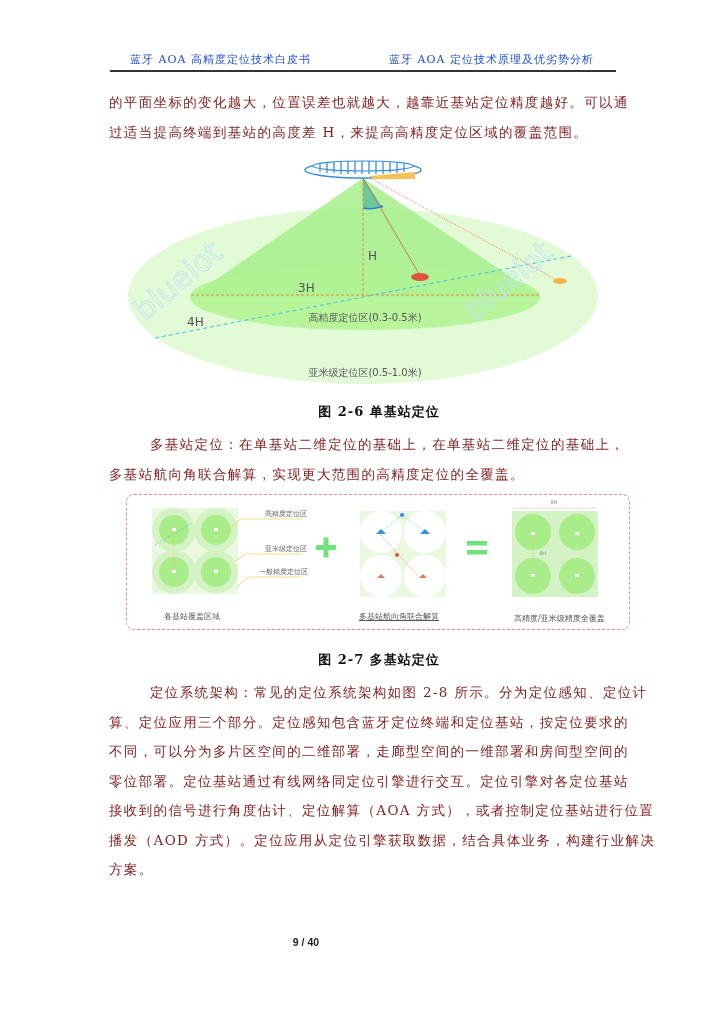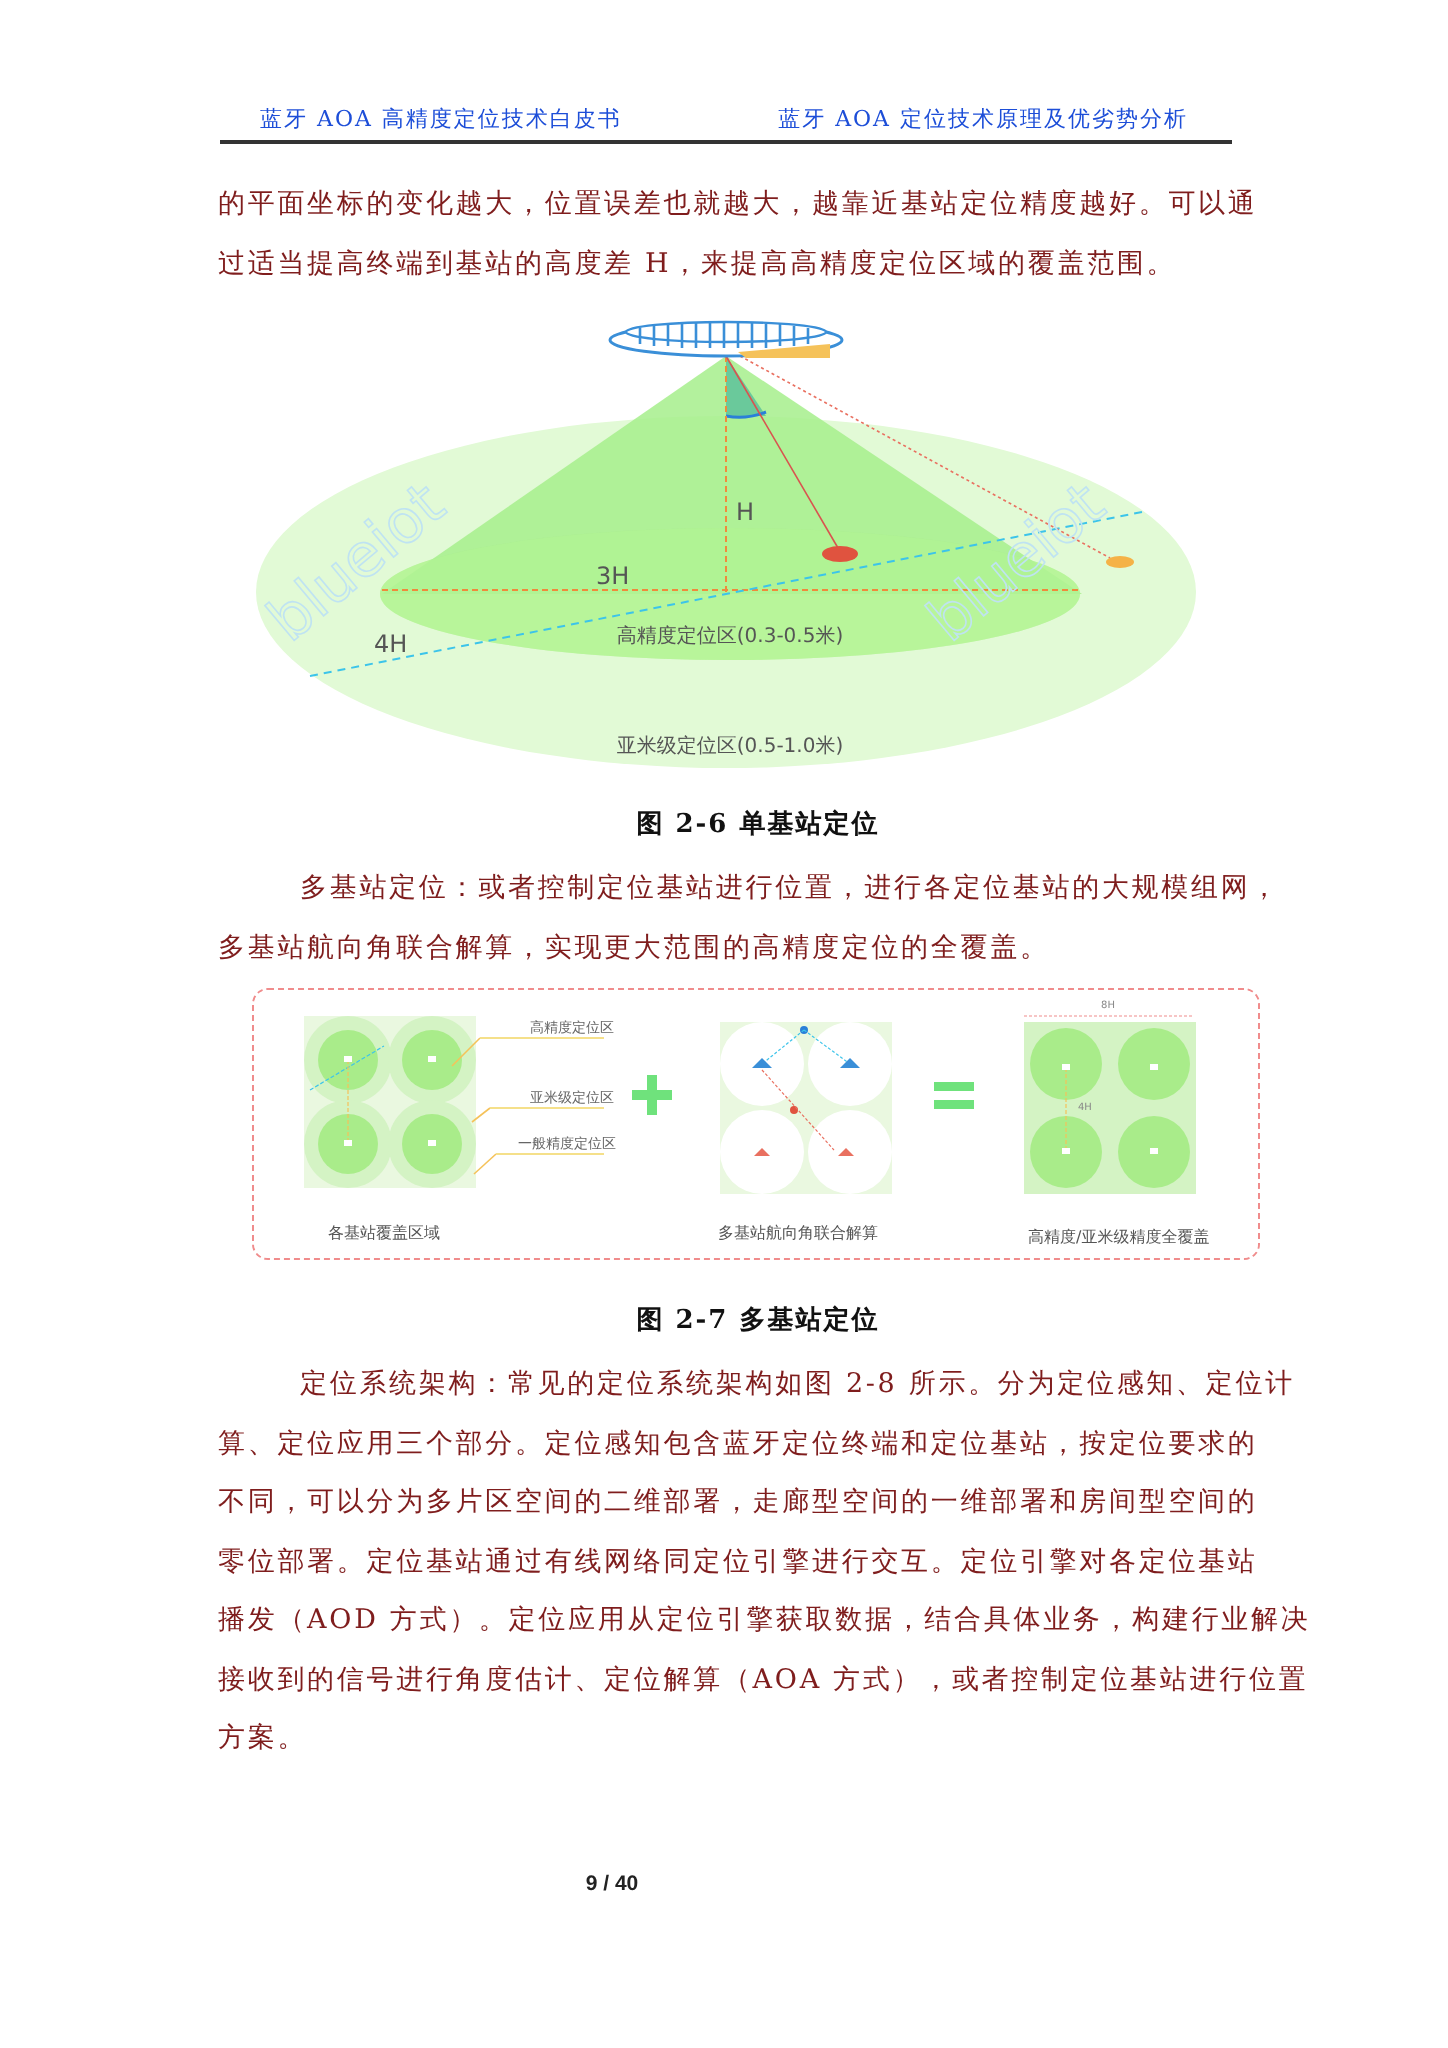--- a/index.html
+++ b/index.html
@@ -91,21 +91,21 @@
     <text x="253" y="108" font-size="12" fill="#555">H</text>
     <text x="183" y="140" font-size="12" fill="#555">3H</text>
     <text x="72" y="174" font-size="12" fill="#555">4H</text>
     <text x="250" y="169" font-size="10" fill="#555" text-anchor="middle">高精度定位区(0.3-0.5米)</text>
     <text x="250" y="224" font-size="10" fill="#555" text-anchor="middle">亚米级定位区(0.5-1.0米)</text>
   </svg>
 </div>
 <div class="caption" style="top:403px;">图 2-6 单基站定位</div>
 
 <div class="para" style="top:430px;">
-  <span class="line" style="padding-left:27px;"><b>多基站定位：</b><span>或者控制定位基站进行位置，进行各定位基站的大规模组网，</span></span>
+  <span class="line" style="padding-left:27px;"><b>多基站定位：</b><span>在单基站二维定位的基础上，在单基站二维定位的基础上，</span></span>
   <span class="line">多基站航向角联合解算，实现更大范围的高精度定位的全覆盖。</span>
 </div>
 
 <div class="fig2">
   <svg width="504" height="136" viewBox="0 0 504 136" style="position:absolute;left:0;top:0;">
 
     <g>
       <rect x="25" y="13" width="86" height="86" fill="#eaf8e0"></rect>
       <circle cx="47" cy="35" r="22" fill="#d4f3c4"></circle>
         <circle cx="47" cy="35" r="15" fill="#a9ec8a"></circle>
@@ -169,28 +169,28 @@
         <circle cx="450" cy="81" r="18" fill="#a9ec8a"></circle>
       <line x1="406" y1="39" x2="406" y2="79" stroke="#f5c25a" stroke-width="0.6" stroke-dasharray="2,1"></line>
       <text x="412" y="60" font-size="5" fill="#888">4H</text>
       <rect x="404" y="37" width="4" height="3" fill="#fff"></rect>
         <rect x="448" y="37" width="4" height="3" fill="#fff"></rect>
       <rect x="404" y="79" width="4" height="3" fill="#fff"></rect>
         <rect x="448" y="79" width="4" height="3" fill="#fff"></rect>
     </g>
   </svg>
   <span class="cap" style="left:37px; top:116px;">各基站覆盖区域</span>
-  <span class="cap" style="left:232px; top:116px;">多基站航向角联合解算</span>
+  <span class="cap" style="left:232px; top:116px;text-decoration:underline;">多基站航向角联合解算</span>
   <span class="cap" style="left:387px; top:118px;">高精度/亚米级精度全覆盖</span>
 </div>
 <div class="caption" style="top:651px;">图 2-7 多基站定位</div>
 
 <div class="para" style="top:678px;">
   <span class="line" style="padding-left:27px;"><b>定位系统架构：</b><span>常见的定位系统架构如图 2-8 所示。分为定位感知、定位计</span></span>
   <span class="line">算、定位应用三个部分。定位感知包含蓝牙定位终端和定位基站，按定位要求的</span>
   <span class="line">不同，可以分为多片区空间的二维部署，走廊型空间的一维部署和房间型空间的</span>
   <span class="line">零位部署。定位基站通过有线网络同定位引擎进行交互。定位引擎对各定位基站</span>
+  <span class="line">接收到的信号进行角度估计、定位解算（AOA 方式），或者控制定位基站进行位置</span>
   <span class="line">播发（AOD 方式）。定位应用从定位引擎获取数据，结合具体业务，构建行业解决</span>
-  <span class="line">接收到的信号进行角度估计、定位解算（AOA 方式），或者控制定位基站进行位置</span>
   <span class="line">方案。</span>
 </div>
 
 <div class="pagenum">9 / 40</div>
 
 </body></html>

